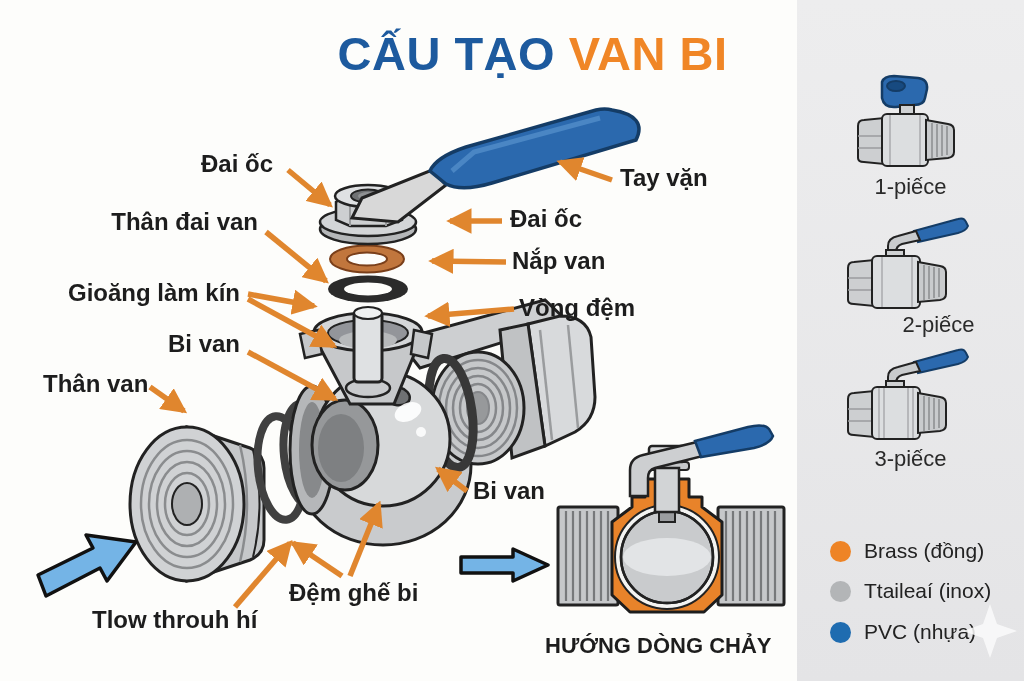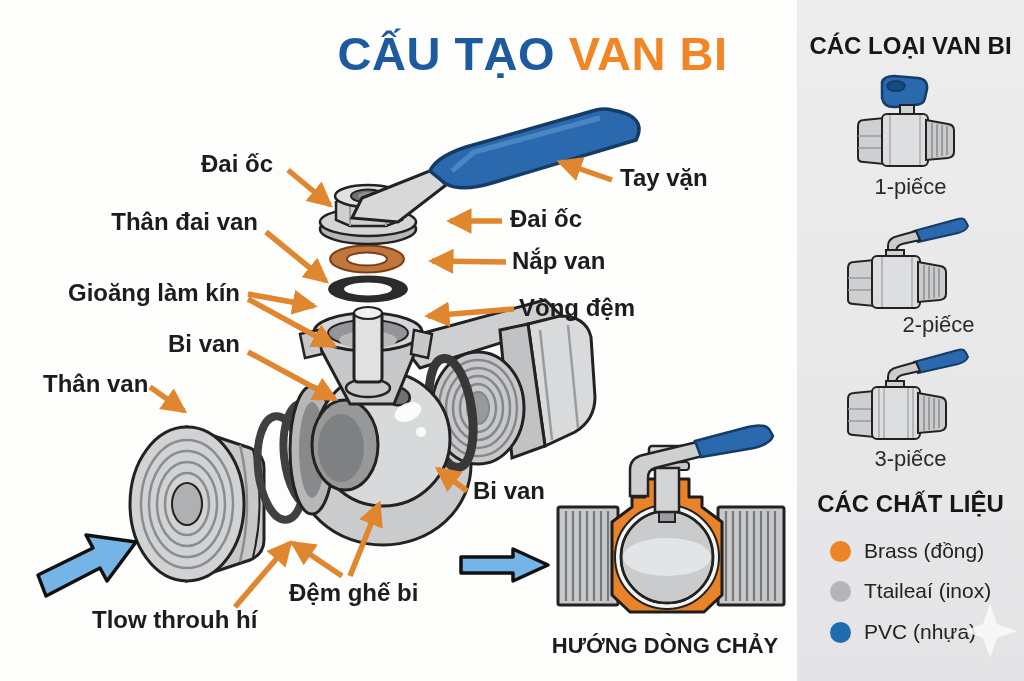--- a/index.html
+++ b/index.html
@@ -5,21 +5,21 @@
   html,body{margin:0;padding:0;}
   .stage{position:relative;width:1024px;height:681px;overflow:hidden;
          background:#fdfdfb;font-family:"Liberation Sans",sans-serif;}
   .main{position:absolute;left:0;top:0;width:797px;height:681px;}
   .art{position:absolute;left:0;top:0;width:797px;height:681px;}
   .title{position:absolute;left:225px;top:26px;width:575px;text-align:center;
          font-size:47px;font-weight:bold;letter-spacing:.5px;white-space:nowrap;}
   .lbl{position:absolute;font-weight:bold;font-size:24px;color:#1d1d1d;
        line-height:1.05;white-space:nowrap;}
   .lbl.r{text-align:right;}
-  .flow-cap{position:absolute;left:545px;top:633px;width:240px;text-align:center;
+  .flow-cap{position:absolute;left:545px;top:633px;width:240px;text-align:left;
        font-weight:bold;font-size:22px;color:#1d1d1d;white-space:nowrap;}
   .sidebar{position:absolute;left:797px;top:0;width:227px;height:681px;
        background:linear-gradient(#ededee,#e4e4e6);}
   .sb-h{position:absolute;left:0;width:227px;text-align:center;font-weight:bold;
        font-size:24px;color:#161616;white-space:nowrap;}
   .thumb{position:absolute;}
   .type-lbl{position:absolute;left:0;width:227px;text-align:center;font-size:22px;
        font-weight:400;color:#2a2a2a;}
   .mat-row{position:absolute;left:33px;height:26px;display:flex;align-items:center;gap:13px;}
   .mat-dot{width:21px;height:21px;border-radius:50%;flex:0 0 auto;}
@@ -179,21 +179,20 @@
     <div class="lbl" style="left:289px;top:580px;">Đệm ghế bi</div>
     <div class="lbl" style="left:620px;top:165px;">Tay vặn</div>
     <div class="lbl" style="left:510px;top:206px;">Đai ốc</div>
     <div class="lbl" style="left:512px;top:248px;">Nắp van</div>
     <div class="lbl" style="left:519px;top:295px;">Vòng đệm</div>
     <div class="lbl" style="left:473px;top:478px;">Bi van</div>
     <div class="flow-cap">HƯỚNG DÒNG CHẢY</div>
   </div>
 
   <aside class="sidebar">
-    <div class="sb-h" style="top:32px;">CÁC LOẠI VAN BI</div>
 
     <div class="thumb" style="left:55px;top:74px;">
       <svg width="110" height="100" viewBox="0 0 110 100">
         <path d="M30,8 Q32,2 42,2 L66,4 Q76,5 75,15 L73,24 Q72,31 62,31 L44,33 Q32,34 30,24 Z" fill="#2b69ae" stroke="#143c66" stroke-width="2.5"></path>
         <ellipse cx="44" cy="12" rx="9" ry="5" fill="#174a80" stroke="#143c66" stroke-width="2"></ellipse>
         <rect x="48" y="31" width="14" height="12" fill="#cfd1d3" stroke="#222" stroke-width="2"></rect>
         <path d="M6,52 L6,84 Q6,88 12,88 L32,90 L32,44 L12,46 Q6,46 6,52 Z" fill="#cdcfd1" stroke="#222" stroke-width="2"></path>
         <path d="M6,62 L32,62 M6,74 L32,74" stroke="#9a9c9e" stroke-width="1.5"></path>
         <rect x="30" y="40" width="46" height="52" rx="5" fill="#dcdee0" stroke="#222" stroke-width="2"></rect>
         <path d="M38,41 V91 M68,41 V91" stroke="#a9abad" stroke-width="1.5"></path>
@@ -226,21 +225,20 @@
         <path d="M6,54 L6,86 Q6,90 12,90 L32,92 L32,46 L12,48 Q6,48 6,54 Z" fill="#cdcfd1" stroke="#222" stroke-width="2"></path>
         <path d="M6,64 L32,64 M6,76 L32,76" stroke="#9a9c9e" stroke-width="1.5"></path>
         <rect x="30" y="42" width="48" height="52" rx="5" fill="#dcdee0" stroke="#222" stroke-width="2"></rect>
         <path d="M37,43 V93 M42,43 V93 M66,43 V93 M71,43 V93" stroke="#a9abad" stroke-width="1.5"></path>
         <path d="M76,48 L98,52 Q104,53 104,58 L104,80 Q104,85 98,86 L76,88 Z" fill="#c9cbcd" stroke="#222" stroke-width="2"></path>
         <path d="M82,51 V86 M87,52 V85 M92,53 V84 M97,54 V83" stroke="#8b8d8f" stroke-width="1.5"></path>
       </svg>
     </div>
     <div class="type-lbl" style="top:446px;">3-piếce</div>
 
-    <div class="sb-h" style="top:490px;">CÁC CHẤT LIỆU</div>
 
     <div class="mat-row" style="top:538px;justify-content:flex-end;">
       <span class="mat-dot" style="background: rgb(238, 132, 38);"></span>
       <span class="mat-lbl">Brass (đồng)</span>
     </div>
     <div class="mat-row" style="top:578px;">
       <span class="mat-dot" style="background: rgb(179, 181, 183);"></span>
       <span class="mat-lbl">Ttaileaí (inox)</span>
     </div>
     <div class="mat-row" style="top:619px;">

